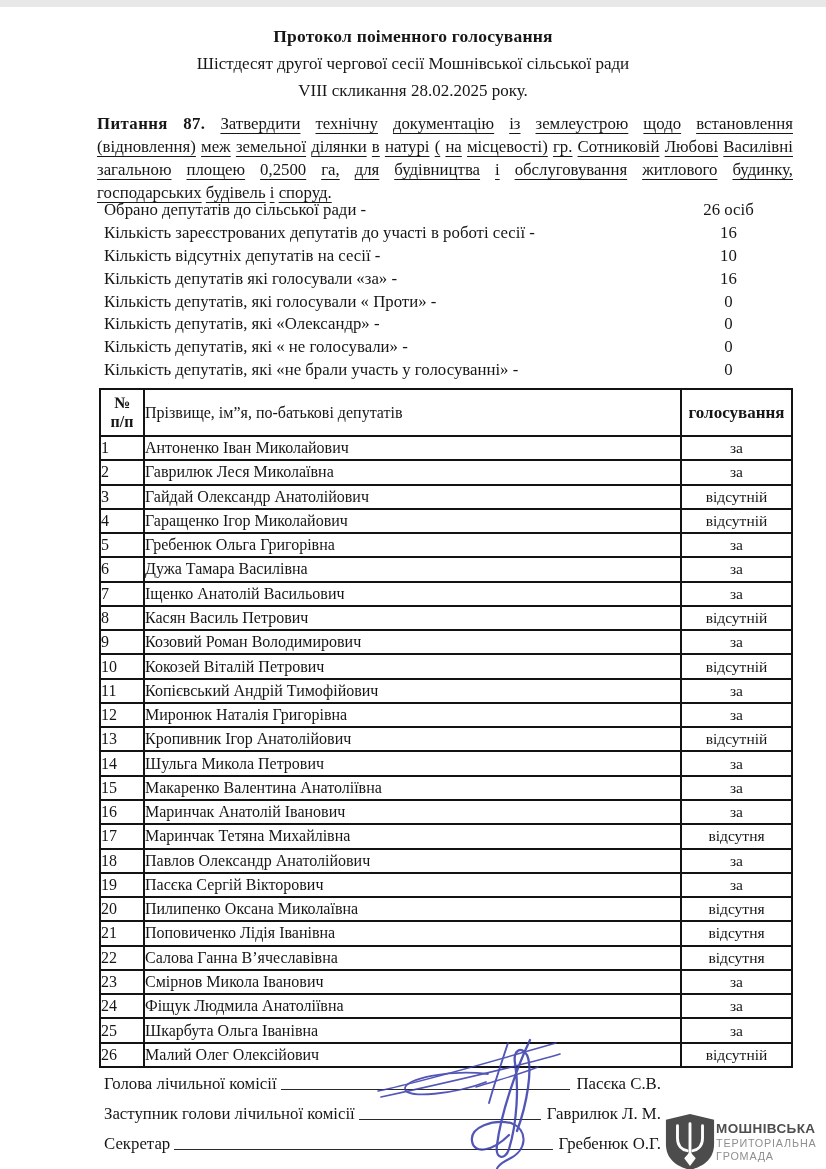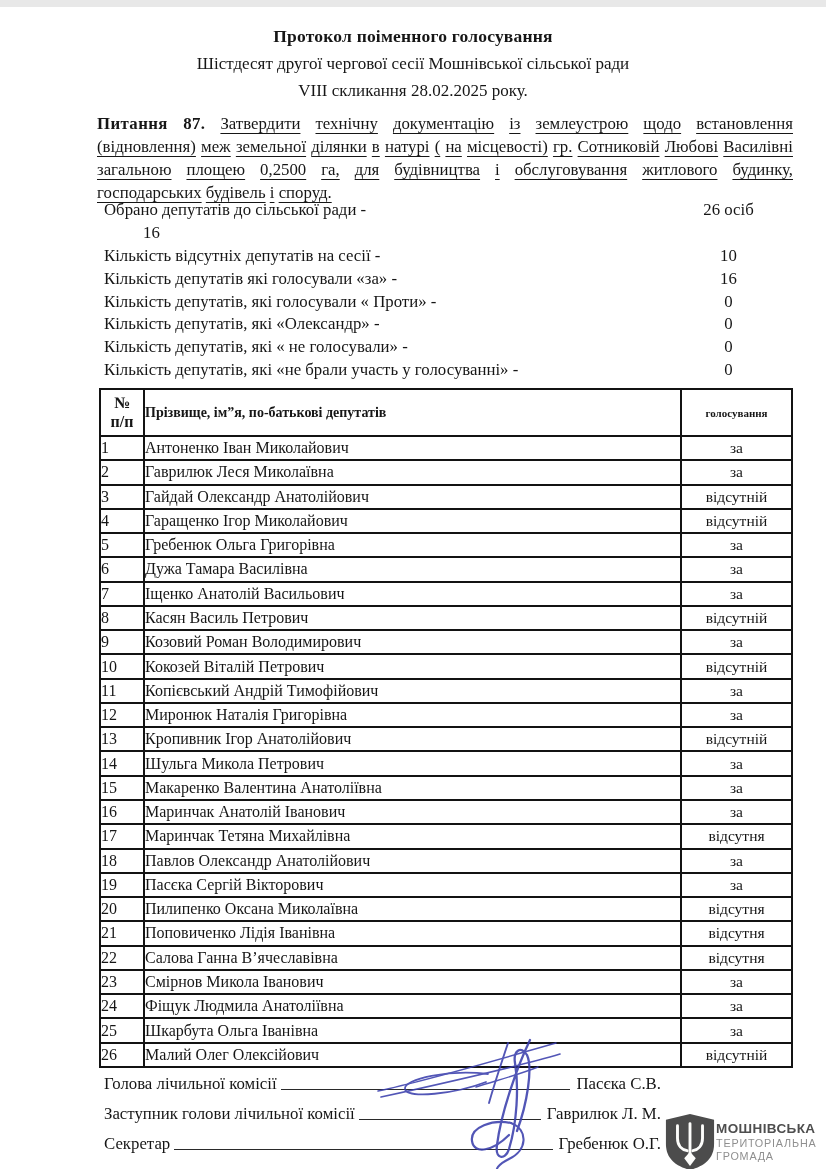--- a/index.html
+++ b/index.html
@@ -33,22 +33,22 @@
     position:absolute;left:99px;top:381px;
     border-collapse:collapse;table-layout:fixed;
     width:692px;height:680px;font-size:16px;
   }
   .vote-table col.c-num{width:44px;}
   .vote-table col.c-name{width:537px;}
   .vote-table col.c-vote{width:111px;}
   .vote-table th,.vote-table td{border:2px solid #131313;padding:0;vertical-align:middle;}
   .vote-table thead tr{height:47px;}
   .th-num{font-weight:bold;text-align:center;line-height:1.15;font-size:16px;}
-  .th-name{font-weight:bold;text-align:left;padding-left:9px;font-size:14px;}
-  .th-vote{font-weight:bold;text-align:center;font-size:11px;}
+  .th-name{font-weight:normal;text-align:left;padding-left:9px;font-size:16px;}
+  .th-vote{font-weight:bold;text-align:center;font-size:17px;}
   .td-num{text-align:left;padding-left:6px;}
   .td-name{text-align:left;padding-left:10px;}
   .td-vote{text-align:center;font-size:15.5px;}
   
   .sig-block{position:absolute;left:104px;top:1057px;width:557px;}
   .sig-row{display:flex;align-items:flex-end;height:30px;font-size:16.8px;}
   .sig-role{white-space:nowrap;}
   .sig-line{flex:1;border-bottom:1.4px solid #2a2a2a;margin:0 3px 4px 4px;height:1px;}
   .sig-name{white-space:nowrap;margin-left:3px;}
   
@@ -72,20 +72,21 @@
 
   <p class="question"><span class="q-label">Питання 87.</span> <span><span class="uw">Затвердити</span> <span class="uw">технічну</span> <span class="uw">документацію</span> <span class="uw">із</span> <span class="uw">землеустрою</span> <span class="uw">щодо</span> <span class="uw">встановлення</span> <span class="uw">(відновлення)</span> <span class="uw">меж</span> <span class="uw">земельної</span> <span class="uw">ділянки</span> <span class="uw">в</span> <span class="uw">натурі</span> <span class="uw">(</span> <span class="uw">на</span> <span class="uw">місцевості)</span> <span class="uw">гр.</span> <span class="uw">Сотниковій</span> <span class="uw">Любові</span> <span class="uw">Василівні</span> <span class="uw">загальною</span> <span class="uw">площею</span> <span class="uw">0,2500</span> <span class="uw">га,</span> <span class="uw">для</span> <span class="uw">будівництва</span> <span class="uw">і</span> <span class="uw">обслуговування</span> <span class="uw">житлового</span> <span class="uw">будинку,</span> <span class="uw">господарських</span> <span class="uw">будівель</span> <span class="uw">і</span> <span class="uw">споруд.</span> </span></p>
 
   <div class="stats">
     <div class="stat-row">
       <span class="stat-label">Обрано депутатів до сільської ради -</span>
       <span class="stat-value">26 осіб</span>
     </div>
 
     <div class="stat-row">
+      <span class="stat-label">Кількість зареєстрованих депутатів до участі в роботі сесії -</span>
       <span class="stat-value">16</span>
     </div>
 
     <div class="stat-row">
       <span class="stat-label">Кількість відсутніх депутатів на сесії -</span>
       <span class="stat-value">10</span>
     </div>
 
     <div class="stat-row">
       <span class="stat-label">Кількість депутатів які голосували «за» -</span>

